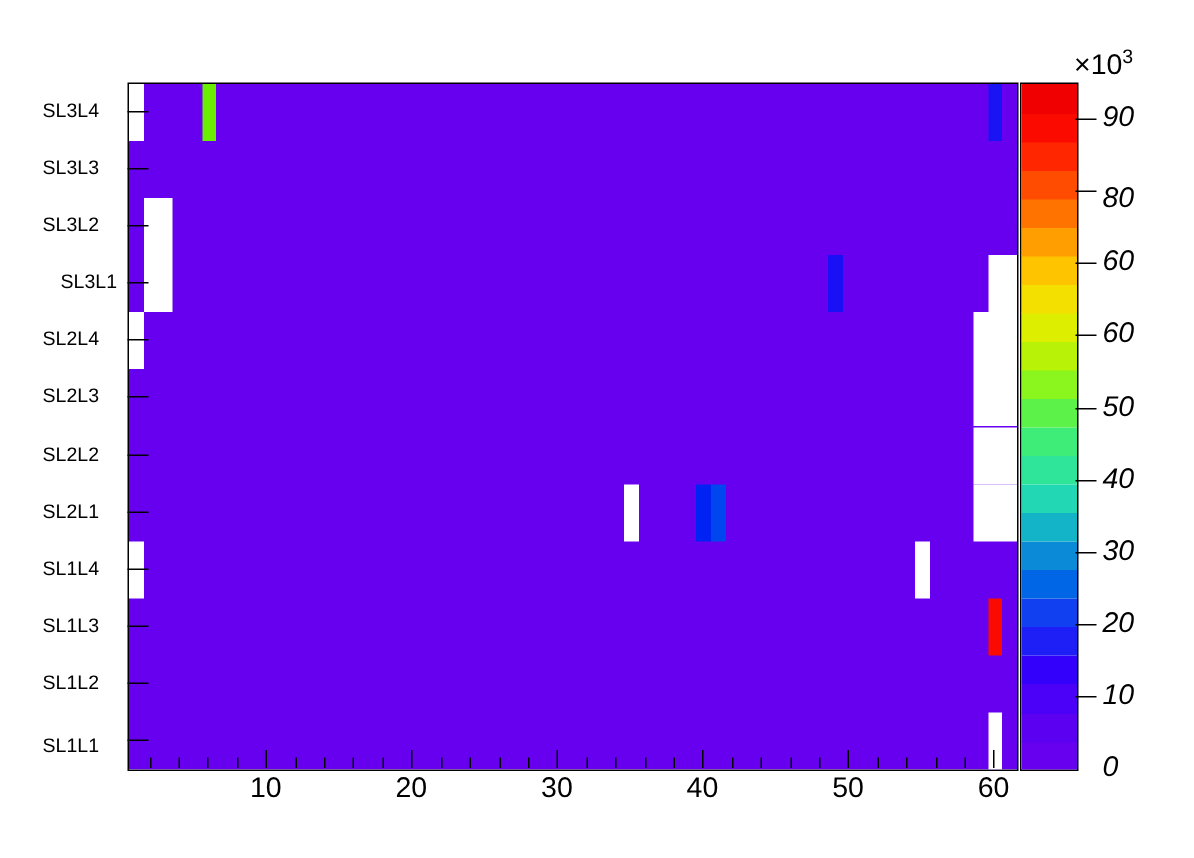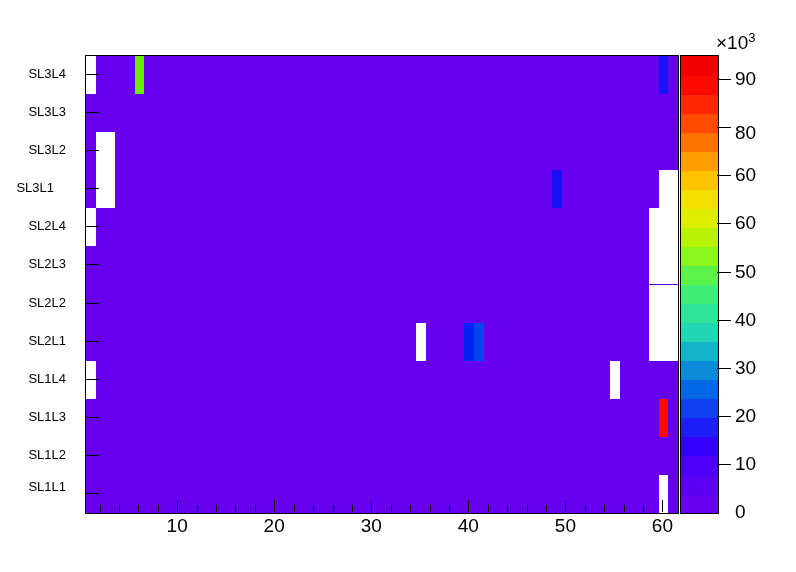--- a/index.html
+++ b/index.html
@@ -56,38 +56,39 @@
   .pmult{
     position:absolute;left:716px;top:30px;font-size:19px;white-space:nowrap;
   }
   .pmult sup{font-size:13px;vertical-align:super;}
 
   .ztickwrap{position:absolute;left:717px;top:55px;width:79px;height:460px;}
   .ztick{position:absolute;left:0;width:14px;height:1px;background:#000;}
   .zlab{
     position:absolute;left:18px;font-size:19px;white-space:nowrap;color:#000;
     transform:translateY(-50%);
+    font-style:italic;
   }
 </style>
 </head>
 <body>
 
 <div id="root">
 
 
   <div class="ylabwrap" id="ylabwrap">
-      <div class="ylab" style="top: 424px; right: 14px; margin-left: 36px;">SL1L1</div>
+      <div class="ylab" style="top: 434px; right: 14px; margin-left: 36px;">SL1L1</div>
       <div class="ylab" style="top: 391.875px; right: 14px;">SL1L2</div>
       <div class="ylab" style="top: 353.792px; right: 14px;">SL1L3</div>
       <div class="ylab" style="top: 315.708px; right: 14px;">SL1L4</div>
       <div class="ylab" style="top: 277.625px; right: 14px;">SL2L1</div>
       <div class="ylab" style="top: 239.542px; right: 14px;">SL2L2</div>
       <div class="ylab" style="top: 201.458px; right: 14px;">SL2L3</div>
       <div class="ylab" style="top: 163.375px; right: 14px;">SL2L4</div>
-      <div class="ylab" style="top: 125.292px; right: 26px;">SL3L1</div>
+      <div class="ylab" style="top: 125.292px; right: 2px;">SL3L1</div>
       <div class="ylab" style="top: 87.2083px; right: 14px;">SL3L2</div>
       <div class="ylab" style="top: 49.125px; right: 14px;">SL3L3</div>
       <div class="ylab" style="top: 11.0417px; right: 14px;">SL3L4</div>
     </div>
 
   <div id="frame">
     <div id="cells">
         <div class="cell" style="left: 0px; top: 0px; width: 592px; height: 457px; background: rgb(102, 0, 238);"></div>
         <div class="cell" style="left: 0px; top: 0px; width: 9.7px; height: 38.08px; background: rgb(255, 255, 255);"></div>
         <div class="cell" style="left: 0px; top: 152.33px; width: 9.7px; height: 38.08px; background: rgb(255, 255, 255);"></div>

